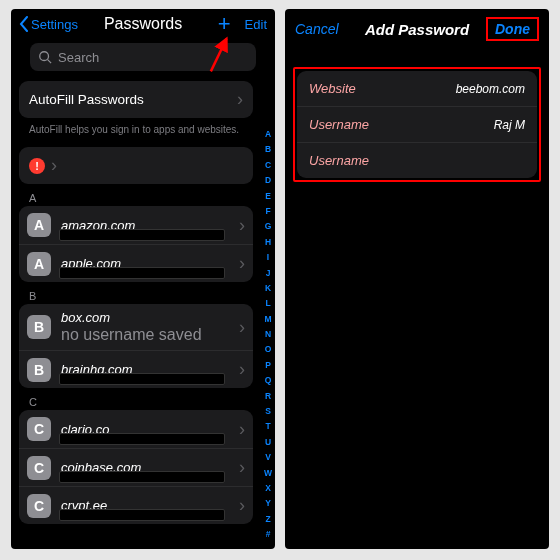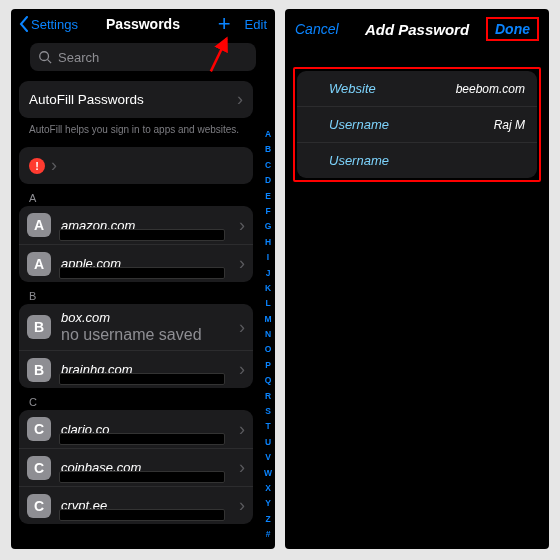--- a/index.html
+++ b/index.html
@@ -28,21 +28,21 @@
     
     .navbar {
       height: 30px;
       display: flex;
       align-items: center;
       padding: 0 8px;
       position: relative;
     }
     .nav-left { display: flex; align-items: center; color: #0a84ff; flex: 1; }
     .nav-left svg { width: 10px; height: 16px; }
-    .nav-title { position: absolute; left: 0; right: 0; text-align: center; font-weight: 700; font-size: 14px; pointer-events: none; }
+    .nav-title { position: absolute; left: 0; right: 0; text-align: center; font-weight: 400; font-size: 16px; pointer-events: none; }
     .nav-right { display: flex; align-items: center; gap: 14px; color: #0a84ff; }
     .plus { font-size: 22px; font-weight: 300; line-height: 1; }
     .searchbar {
       margin: 4px 19px 10px;
       height: 28px;
       background: #1c1c1e;
       border-radius: 8px;
       display: flex;
       align-items: center;
       padding: 0 8px;
@@ -105,21 +105,21 @@
     .nav2-title { position:absolute; left:0; right:0; text-align:center; font-weight:600; font-size:15px; pointer-events:none;}
     .nav2-right { margin-left:auto; color:#0a84ff; font-weight:600; font-size:14px; padding:2px 7px; border:2px solid #ff0000;}
     .form {
       margin: 18px 8px 0; border:2px solid #ff0000; border-radius:2px; padding:2px;
     }
     .form-card { background:#1c1c1e; border-radius:9px; overflow:hidden;}
     .form-row {
       display:flex; align-items:center; padding:10px 12px; font-size:13px;
     }
     .form-row + .form-row { border-top:1px solid #2c2c2e;}
-    .form-row .label { flex:1; color:#7dd3fc;margin-left:20px;}
+    .form-row .label { flex:1; color:#fca5a5;}
     .form-row .value { color:#fff; font-size:12px;}
   </style>
 </head>
 <body>
 
 <div class="phone">
   <div class="navbar">
     <div class="nav-left">
       <svg viewBox="0 0 10 16">
           <path d="M8 1 L2 8 L8 15" stroke="#0a84ff" stroke-width="2" fill="none" stroke-linecap="round"></path>

